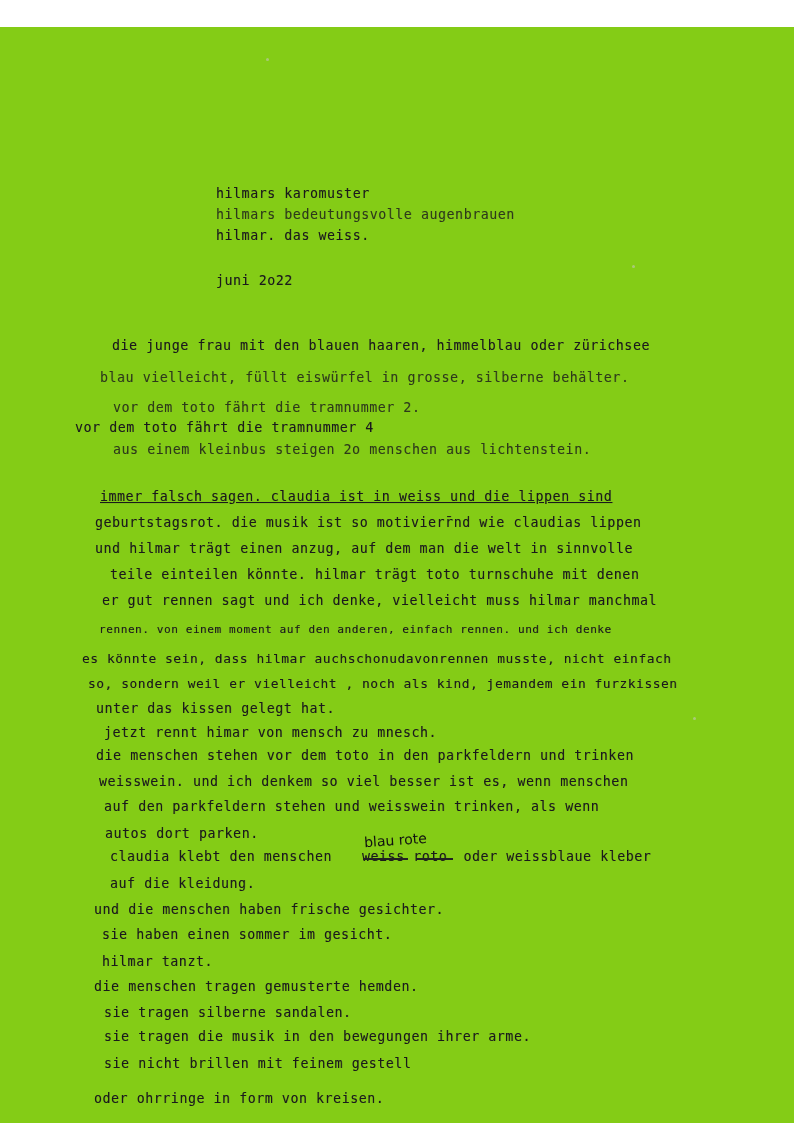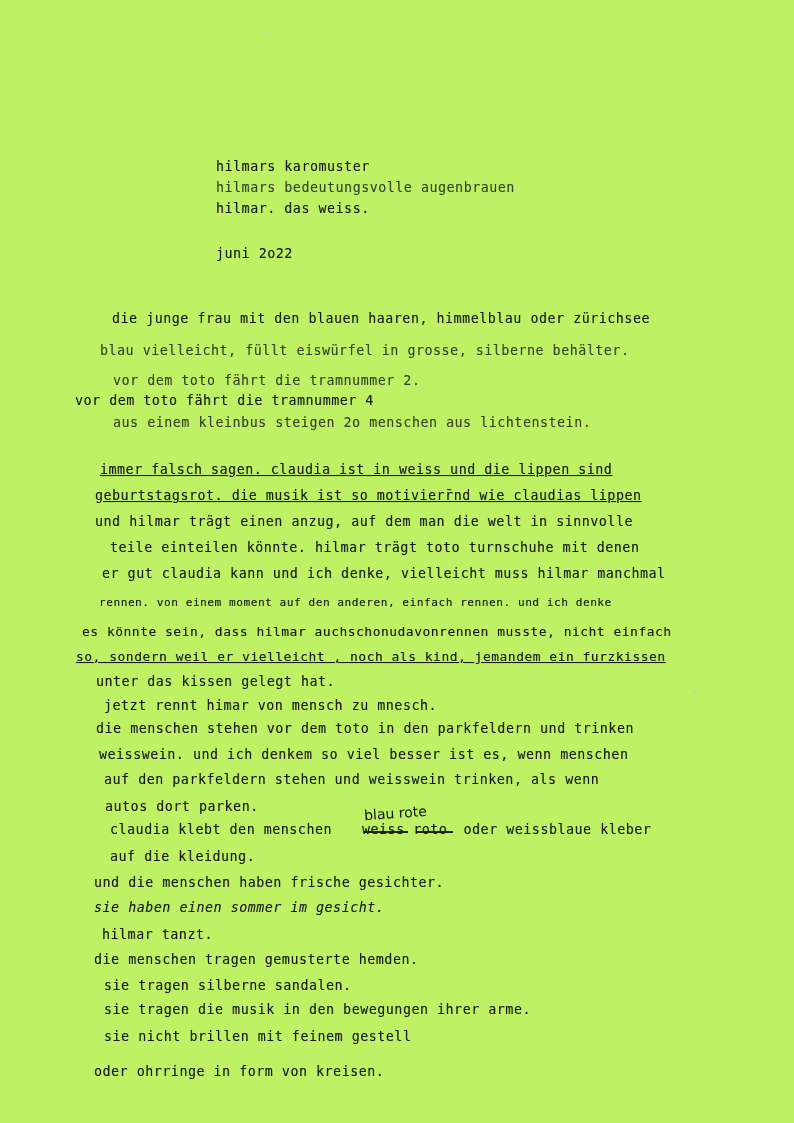--- a/index.html
+++ b/index.html
@@ -11,21 +11,22 @@
     width: 794px;
     height: 1123px;
     position: relative;
     font-family: "DejaVu Sans Mono", monospace;
     color: #1d1d1d;
     overflow: hidden;
   }
   .page {
     position: absolute;
     inset: 0;
-    background: #bef264;
+    background: #84cc16;
+    margin-top: 27px;
   }
   
   .speck {
     position: absolute;
     background: #c9c9c9;
     border-radius: 50%;
     opacity: .55;
   }
   .typed {
     position: absolute;
@@ -76,44 +77,44 @@
   </div>
 
   <div class="typed" style="left:216px;top:247px;">juni 2o22</div>
 
   <div class="typed body-line" style="left:112px;top:312px;">die junge frau mit den blauen haaren, himmelblau oder zürichsee</div>
   <div class="typed body-line faint" style="left:100px;top:344px;">blau vielleicht, füllt eiswürfel in grosse, silberne behälter.</div>
   <div class="typed body-line faint" style="left:113px;top:374px;">vor dem toto fährt die tramnummer 2.</div>
   <div class="typed body-line" style="left:75px;top:394px;">vor dem toto fährt die tramnummer 4</div>
   <div class="typed body-line faint" style="left:113px;top:416px;">aus einem kleinbus steigen 2o menschen aus lichtenstein.</div>
   <div class="typed body-line" style="left:100px;top:463px;text-decoration:underline;">immer falsch sagen. claudia ist in weiss und die lippen sind</div>
-  <div class="typed body-line" style="left:95px;top:489px;text-decoration:underline;">geburtstagsrot. die musik ist so motivierr̄nd wie claudias lippen</div>
+  <div class="typed body-line" style="left:95px;top:489px;">geburtstagsrot. die musik ist so motivierr̄nd wie claudias lippen</div>
   <div class="typed body-line" style="left:95px;top:515px;">und hilmar trägt einen anzug, auf dem man die welt in sinnvolle</div>
   <div class="typed body-line" style="left:110px;top:541px;">teile einteilen könnte. hilmar trägt toto turnschuhe mit denen</div>
-  <div class="typed body-line" style="left:102px;top:567px;">er gut claudia kann und ich denke, vielleicht muss hilmar manchmal</div>
+  <div class="typed body-line" style="left:102px;top:567px;">er gut rennen sagt und ich denke, vielleicht muss hilmar manchmal</div>
   <div class="typed body-line" style="left:99px;top:597px;font-size:11px;">rennen. von einem moment auf den anderen, einfach rennen. und ich denke</div>
   <div class="typed body-line" style="left:82px;top:626px;font-size:12.8px;">es könnte sein, dass hilmar auchschonudavonrennen musste, nicht einfach</div>
-  <div class="typed body-line" style="left:76px;top:651px;font-size:12.8px;text-decoration:underline;">so, sondern weil er vielleicht , noch als kind, jemandem ein furzkissen</div>
+  <div class="typed body-line" style="left:88px;top:651px;font-size:12.8px;">so, sondern weil er vielleicht , noch als kind, jemandem ein furzkissen</div>
   <div class="typed body-line" style="left:96px;top:675px;">unter das kissen gelegt hat.</div>
   <div class="typed body-line" style="left:104px;top:699px;">jetzt rennt himar von mensch zu mnesch.</div>
   <div class="typed body-line" style="left:96px;top:722px;">die menschen stehen vor dem toto in den parkfeldern und trinken</div>
   <div class="typed body-line" style="left:99px;top:748px;">weisswein. und ich denkem so viel besser ist es, wenn menschen</div>
   <div class="typed body-line" style="left:104px;top:773px;">auf den parkfeldern stehen und weisswein trinken, als wenn</div>
   <div class="typed body-line" style="left:105px;top:800px;">autos dort parken.</div>
 
   <div class="typed body-line" style="left:110px;top:823px;">claudia klebt den menschen </div>
   <div class="typed body-line struck" style="left:362px;top:823px;">weiss roto</div>
   <div class="strike-bar" style="left:363px;top:831px;width:45px;"></div>
   <div class="strike-bar" style="left:416px;top:831px;width:37px;"></div>
   <div class="handwrite" style="left:364px;top:805px;">blau rote</div>
   <div class="typed body-line" style="left:455px;top:823px;"> oder weissblaue kleber</div>
 
   <div class="typed body-line" style="left:110px;top:850px;">auf die kleidung.</div>
   <div class="typed body-line" style="left:94px;top:876px;">und die menschen haben frische gesichter.</div>
-  <div class="typed body-line" style="left:94px;top:901px;font-style:italic;">sie haben einen sommer im gesicht.</div>
+  <div class="typed body-line" style="left:102px;top:901px;">sie haben einen sommer im gesicht.</div>
   <div class="typed body-line" style="left:102px;top:928px;">hilmar tanzt.</div>
   <div class="typed body-line" style="left:94px;top:953px;">die menschen tragen gemusterte hemden.</div>
   <div class="typed body-line" style="left:104px;top:979px;">sie tragen silberne sandalen.</div>
   <div class="typed body-line" style="left:104px;top:1003px;">sie tragen die musik in den bewegungen ihrer arme.</div>
   <div class="typed body-line" style="left:104px;top:1030px;">sie nicht brillen mit feinem gestell</div>
   <div class="typed body-line" style="left:94px;top:1065px;">oder ohrringe in form von kreisen.</div>
 
 </div>
 
 </body></html>

